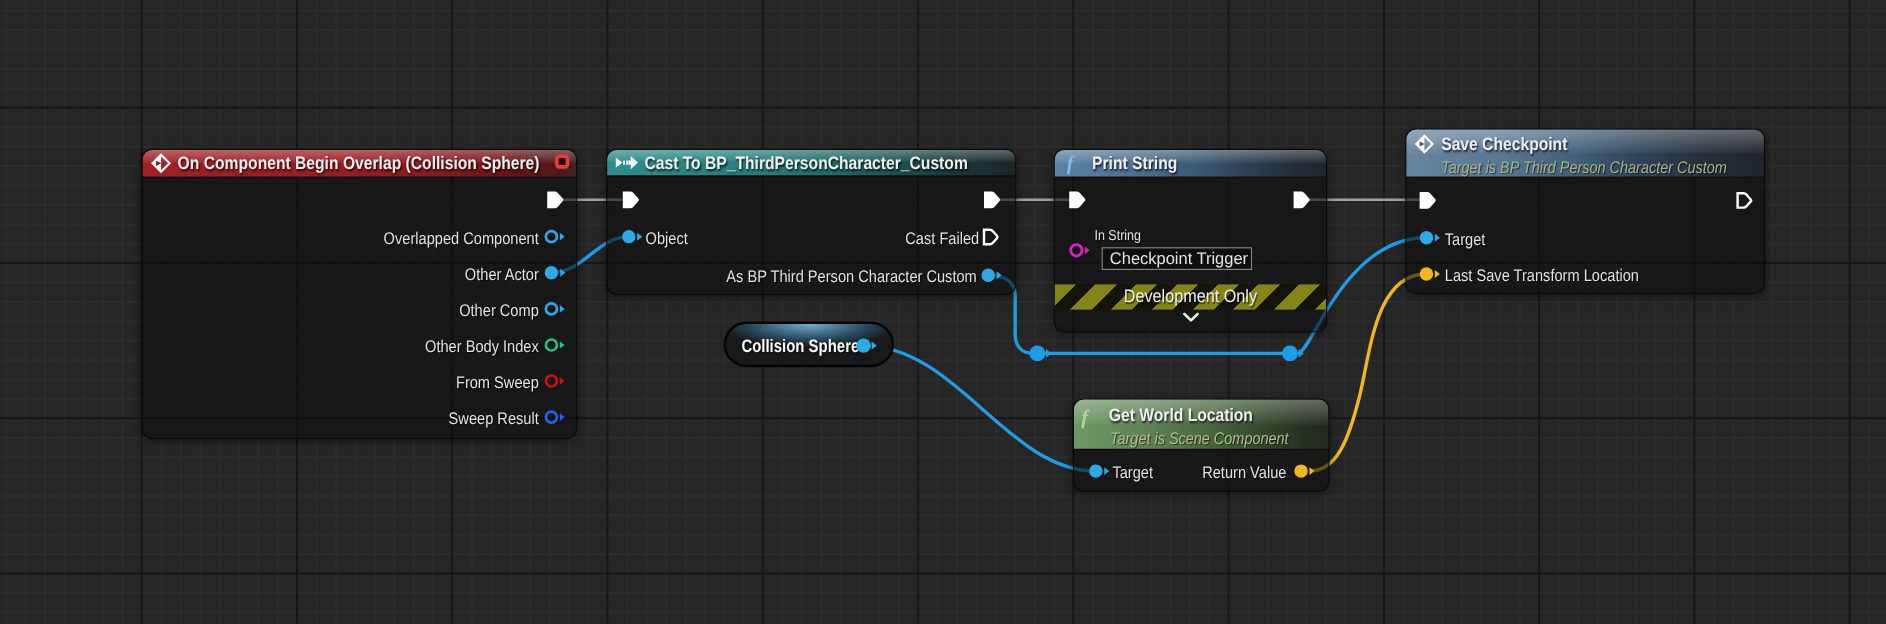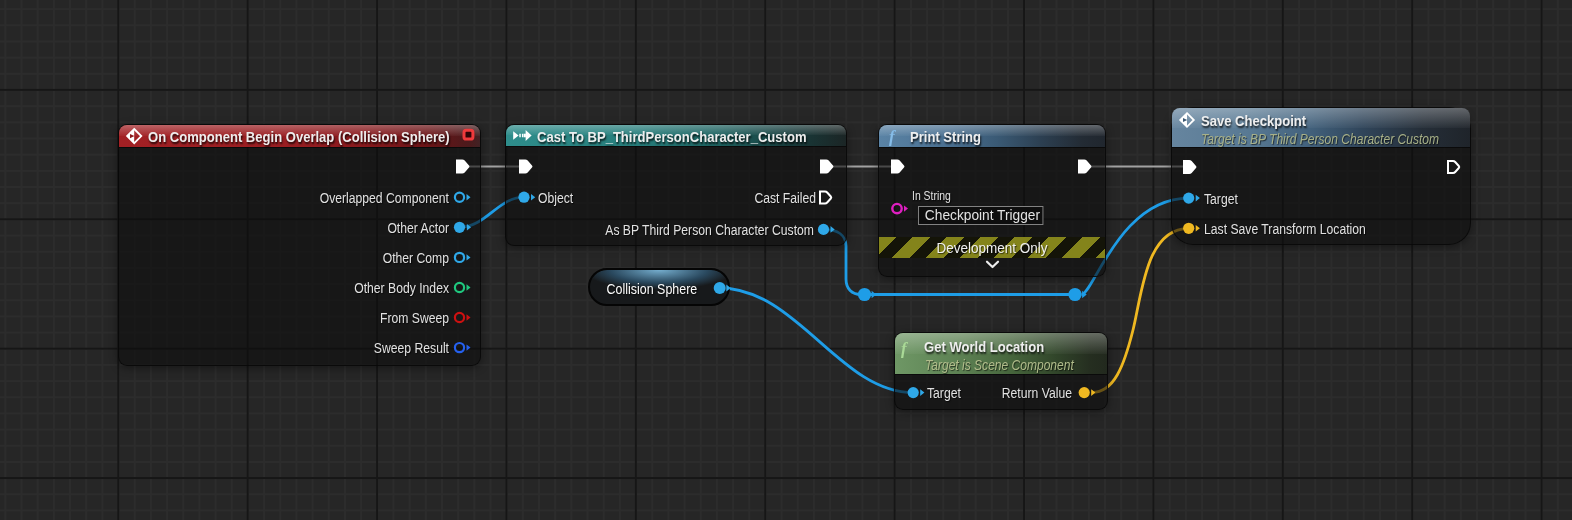--- a/index.html
+++ b/index.html
@@ -70,42 +70,42 @@
 <div class="node" style="left:505px;top:124px;width:340px;height:120px;">
  <div class="hdr" style="height:21px;background:linear-gradient(90deg,#2e8d8b 0%,#277e7c 38%,#1e6361 62%,#183c3c 84%,#1b2525 100%);">
   <div class="gloss"></div>
       </div>
  <div class="title" style="left:31px;top:3px;">Cast To BP_ThirdPersonCharacter_Custom</div>
  <div class="pl" style="left:32px;top:65px;">Object</div>
  <div class="pr" style="right:30px;top:65px;width:200px;">Cast Failed</div>
  <div class="pr" style="right:32px;top:97px;width:300px;">As BP Third Person Character Custom</div>
 </div>
 
-<div class="node" style="left:1171px;top:107px;width:298px;height:136px;border-radius:22px;">
+<div class="node" style="left:1171px;top:107px;width:298px;height:136px;">
  <div class="hdr" style="height:39px;background:linear-gradient(90deg,#66859f 0%,#587993 26%,#42617c 46%,#30455a 64%,#252e38 84%,#1f242a 100%);">
   <div class="gloss" style="height:50%;"></div>
       </div>
  <div class="title" style="left:29px;top:4px;">Save Checkpoint</div>
  <div class="sub" style="left:29px;top:22.5px;color:rgba(169,178,137,0.99);">Target is BP Third Person Character Custom</div>
  <div class="pl" style="left:32px;top:83px;">Target</div>
  <div class="pl" style="left:32px;top:113px;">Last Save Transform Location</div>
 </div>
 
 <div class="node" style="left:894px;top:332px;width:212px;height:76px;">
  <div class="hdr" style="height:41px;background:linear-gradient(90deg,#6e9765 0%,#5c8052 32%,#46653c 55%,#31452a 76%,#252e20 92%,#22291e 100%);">
   <div class="gloss" style="height:50%;"></div>
       </div>
  <div class="title" style="left:29px;top:5px;">Get World Location</div>
  <div class="sub" style="left:30px;top:23.5px;color:rgba(178,189,140,0.99);">Target is Scene Component</div>
  <div class="pl" style="left:32px;top:51.5px;">Target</div>
  <div class="pr" style="right:35px;top:51.5px;width:150px;">Return Value</div>
 </div>
 
-<div style="position:absolute;left:588px;top:268px;width:142px;height:38px;border-radius:19px;z-index:2;
-  background:#17191b;border:2px solid #050505;box-sizing:border-box;overflow:hidden;">
+<div style="position:absolute;left:603px;top:268px;width:142px;height:38px;border-radius:19px;z-index:2;
+  background:#17191b;border:2px solid #050505;box-sizing:border-box;overflow:hidden;font-weight:bold;">
   <div style="position:absolute;left:0;top:0;width:100%;height:72%;border-radius:17px 17px 0 0;
    background:radial-gradient(70% 105% at 50% 0%,rgba(140,210,250,0.8),rgba(80,170,232,0.33) 50%,transparent 78%);"></div>
   <div style="position:absolute;left:0;top:0;width:100%;height:100%;line-height:37px;text-align:center;color:rgba(255,255,255,0.99);font-size:15px;padding-right:17px;box-sizing:border-box;text-shadow:1px 1px 2px rgba(0,0,0,0.8);transform:scaleX(0.83);">Collision Sphere</div>
 </div>
 
 <svg class="lay" style="z-index:3;" width="1572" height="520" viewBox="0 0 1572 520">
  <defs>
   <g id="execF">
           <path d="M-6,-7 h6.2 q1.5,0 2.5,1.1 l4.3,4.8 q1,1.1 0,2.2 l-4.3,4.8 q-1,1.1 -2.5,1.1 h-6.2 z" fill="#fff"></path>
         </g>

